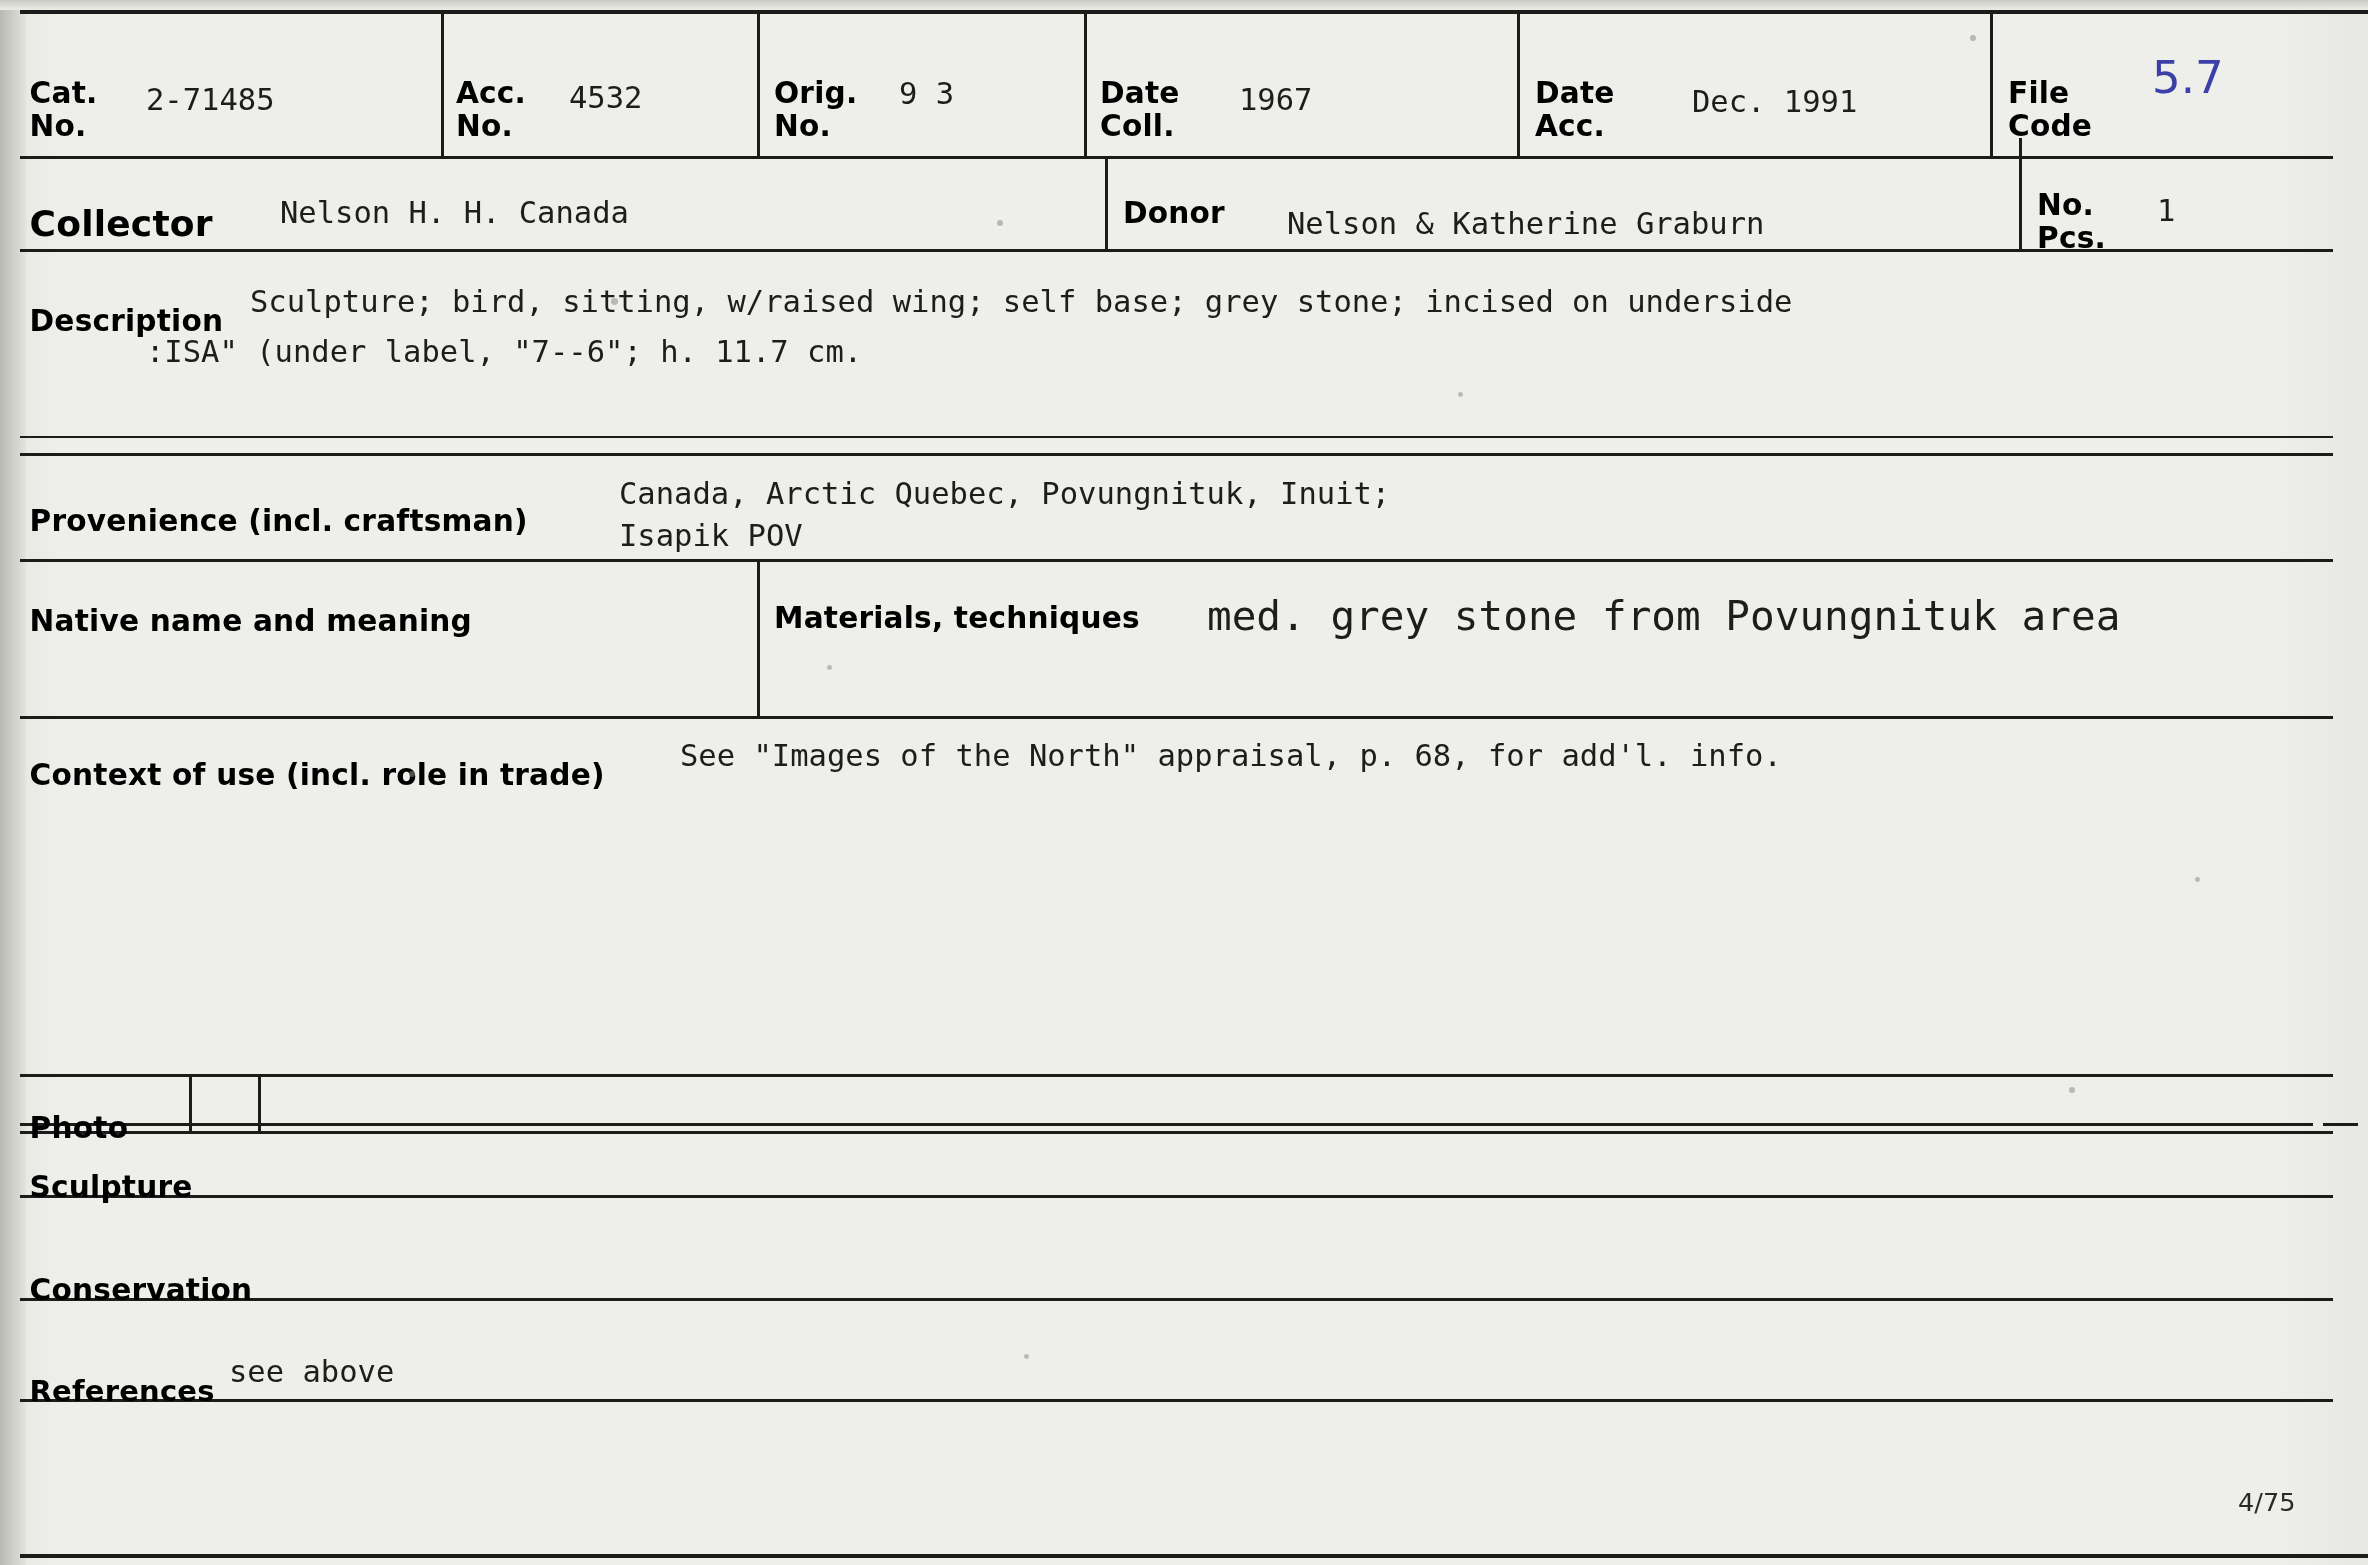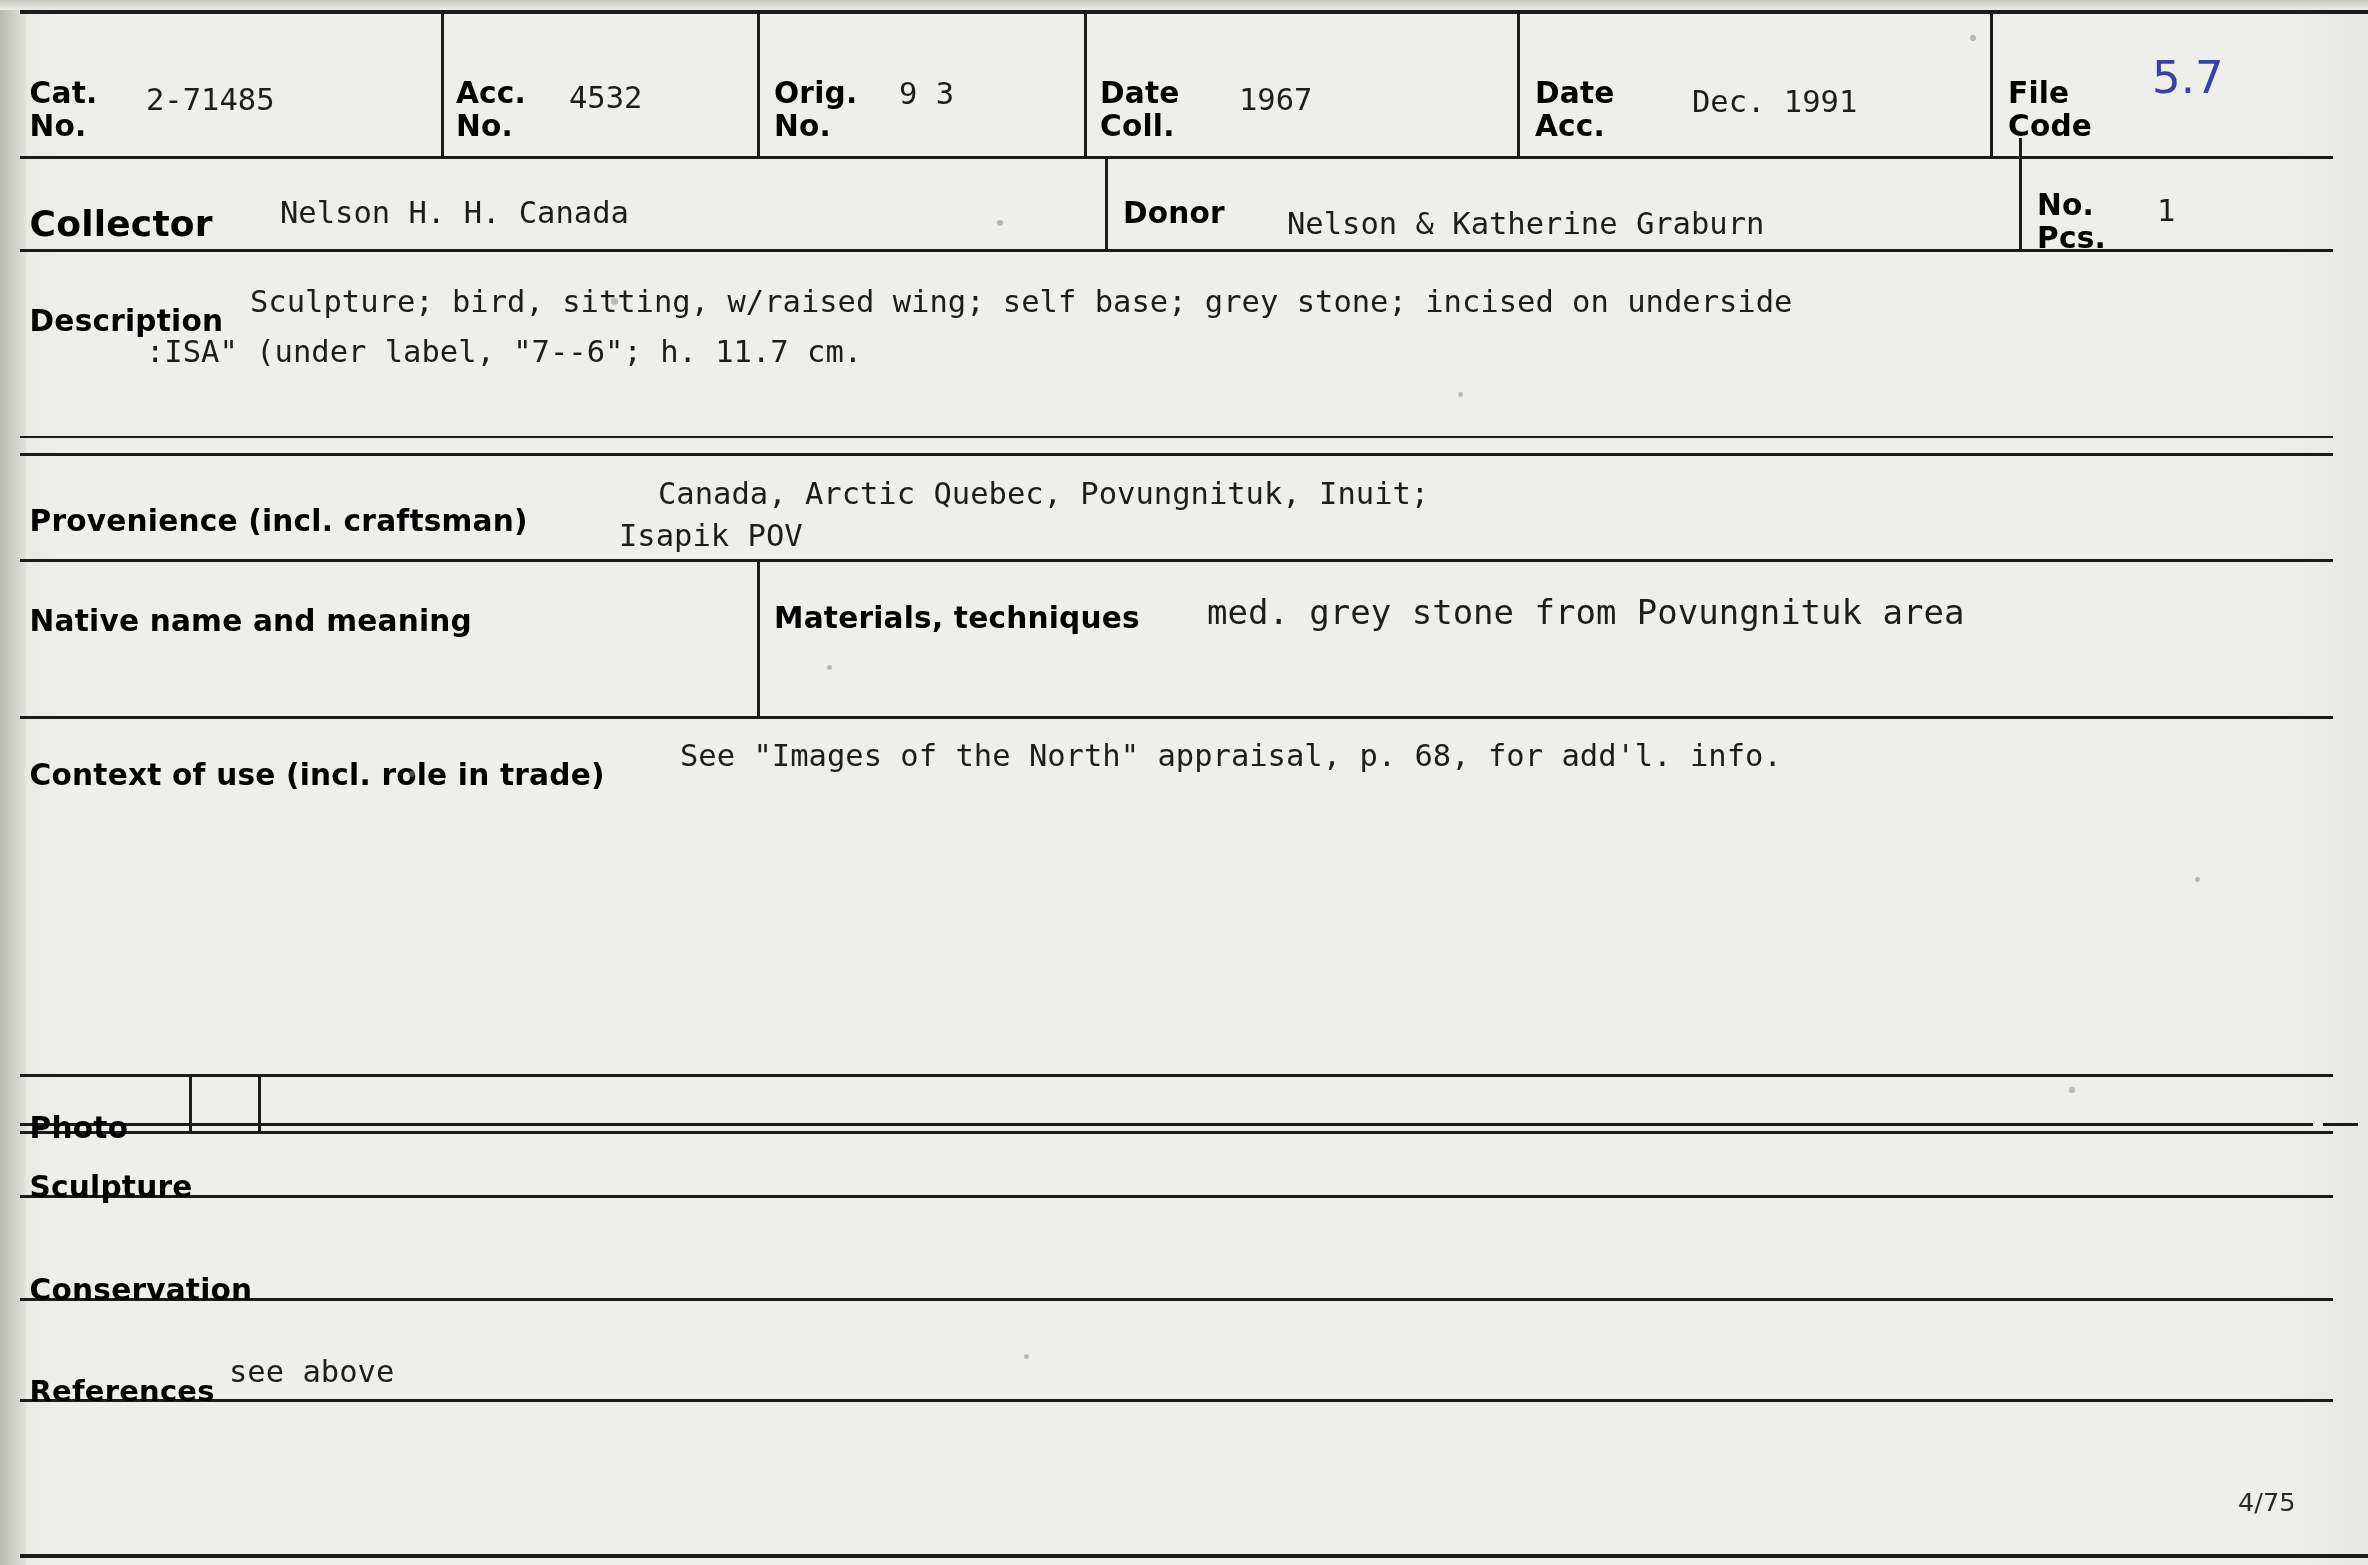--- a/index.html
+++ b/index.html
@@ -149,28 +149,28 @@
 
   <div class="lbl" style="left:2037px; top:161px; font-size:29.6px;">No.
 Pcs.</div>
   <div class="val" style="left:2157px; top:192px; font-size:30.5px;">1</div>
 
   <div class="lbl" style="left:29.6px; top:277px; font-size:29.6px;">Description</div>
   <div class="val" style="left:250px; top:283px; font-size:30.5px;">Sculpture; bird, sitting, w/raised wing; self base; grey stone; incised on underside</div>
   <div class="val" style="left:146px; top:333px; font-size:30.5px;">:ISA" (under label, "7--6"; h. 11.7 cm.</div>
 
   <div class="lbl" style="left:29.6px; top:477px; font-size:29.6px;">Provenience (incl. craftsman)</div>
-  <div class="val" style="left:619px; top:475px; font-size:30.5px;margin-left:39px;">Canada, Arctic Quebec, Povungnituk, Inuit;</div>
+  <div class="val" style="left:619px; top:475px; font-size:30.5px;">Canada, Arctic Quebec, Povungnituk, Inuit;</div>
   <div class="val" style="left:619px; top:517px; font-size:30.5px;">Isapik POV</div>
 
   <div class="lbl" style="left:29.6px; top:577px; font-size:29.6px;">Native name and meaning</div>
   <div class="val" style="left:29.6px; top:627px; font-size:30.5px;"></div>
 
   <div class="lbl" style="left:774px; top:574px; font-size:29.6px;">Materials, techniques</div>
-  <div class="val" style="left:1207px; top:591px; font-size:34px;">med. grey stone from Povungnituk area</div>
+  <div class="val" style="left:1207px; top:591px; font-size:41px;">med. grey stone from Povungnituk area</div>
 
   <div class="lbl" style="left:29.6px; top:731px; font-size:29.6px;">Context of use (incl. role in trade)</div>
   <div class="val" style="left:680px; top:737px; font-size:30.5px;">See "Images of the North" appraisal, p. 68, for add'l. info.</div>
 
   <div class="lbl" style="left:29.6px; top:1084px; font-size:29.6px;">Photo</div>
   <div class="val" style="left:296px; top:1084px; font-size:30.5px;"></div>
 
   <div class="lbl" style="left:29.6px; top:1143px; font-size:29.6px;">Sculpture</div>
   <div class="val" style="left:296px; top:1143px; font-size:30.5px;"></div>
 

